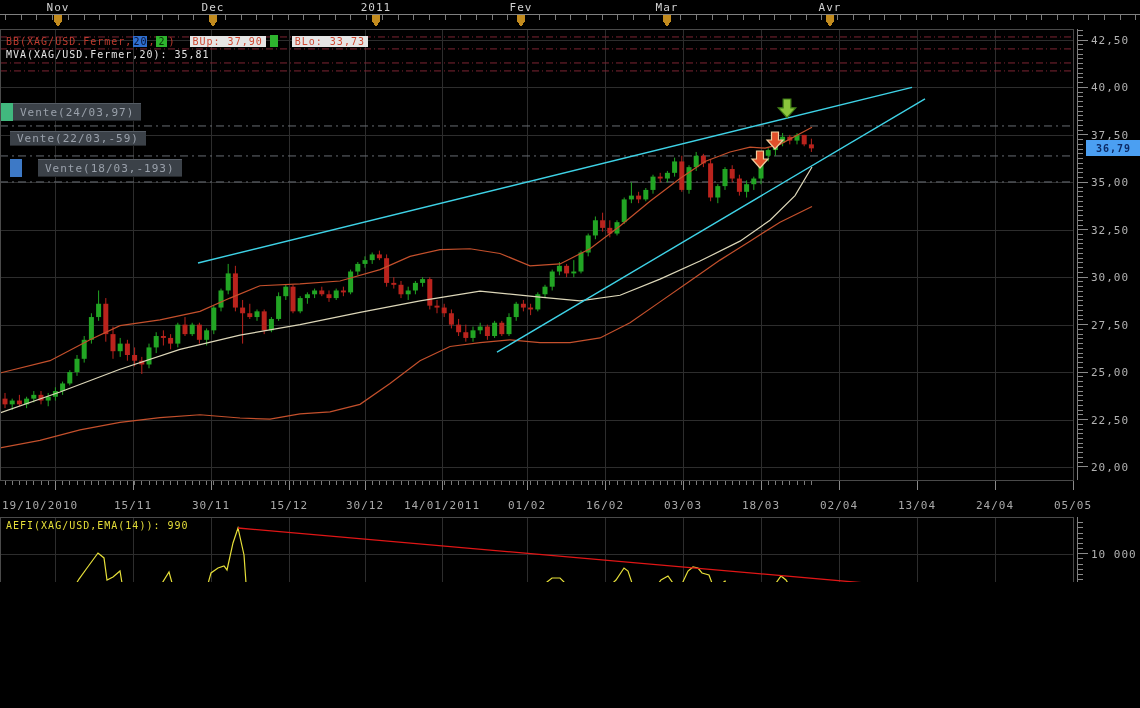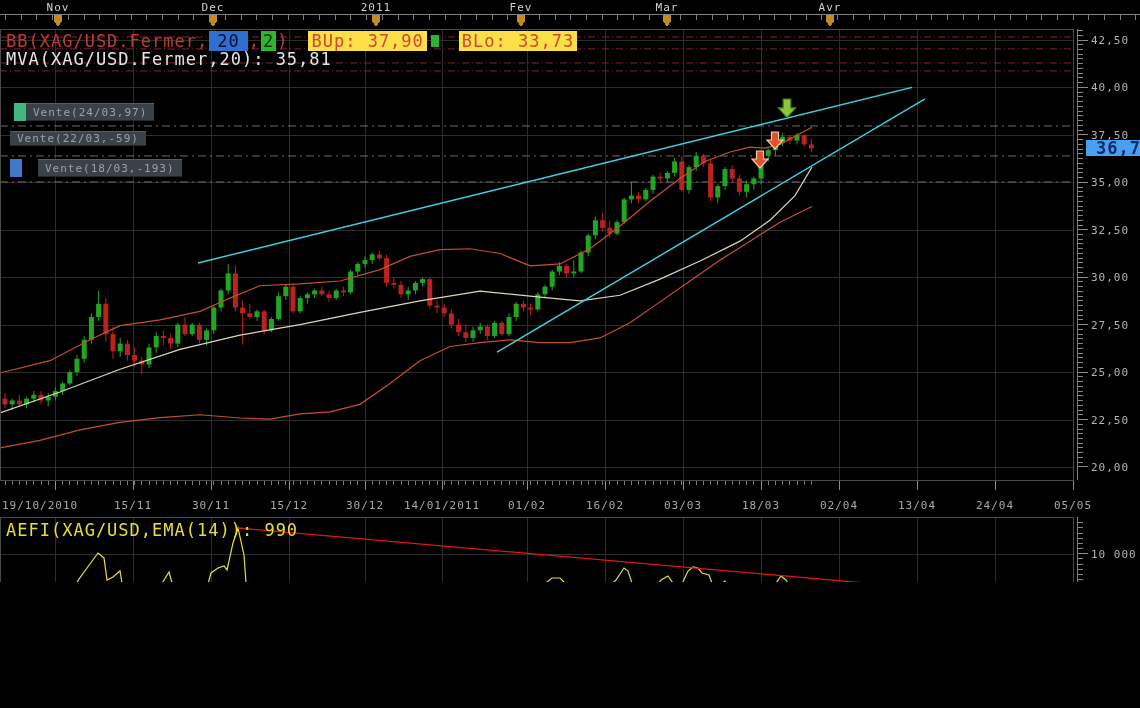--- a/index.html
+++ b/index.html
@@ -2,24 +2,24 @@
 <html><head>
 <meta charset="utf-8">
 <style>
   html,body{margin:0;padding:0;background:#000;}
   #stage{position:relative;width:1140px;height:582px;background:#000;overflow:hidden;
          font-family:"DejaVu Sans Mono",monospace;}
   #chart-svg{position:absolute;left:0;top:0;}
   #chart-svg text{font-family:"DejaVu Sans Mono",monospace;font-size:11px;fill:#b2b2b2;letter-spacing:1px;}
   #chart-svg text.month{fill:#cfcfcf;}
   #chart-svg text.date{fill:#a9a9a9;}
-  .overlay{position:absolute;font-size:17px;letter-spacing:1px;white-space:nowrap;}
+  .overlay{position:absolute;font-size:10px;letter-spacing:1px;white-space:nowrap;}
   #legend-bb{left:6px;top:34px;display:flex;align-items:center;height:14px;color:#bf3b2f;}
-  #legend-bb .chip{background:#fde047;color:#cf4832;padding:0 3px;margin-left:20px;text-align:center;}
-  #legend-bb .badge-blue{background:#2e6fd0;color:#0a1030;padding:0 8px;margin:12px 1px;}
+  #legend-bb .chip{background:#e5e5e5;color:#cf4832;padding:0 3px;margin-left:14px;text-align:center;}
+  #legend-bb .badge-blue{background:#2e6fd0;color:#0a1030;padding:0 0;margin:12px 1px;}
   #legend-bb .badge-green{background:#2eb42e;color:#063306;padding:0 2px;margin:0 1px;}
   #legend-bb .badge-sq{display:inline-block;width:8px;height:12px;background:#2eb42e;margin-left:4px;}
   #legend-mva{left:6px;top:49px;color:#e4e4e4;}
   #legend-aefi{left:6px;top:520px;color:#e6df39;}
   .vente{position:absolute;display:flex;align-items:stretch;height:18px;
          font-size:11px;letter-spacing:1px;color:#9aa1ab;}
   .vente .sq{width:12px;}
   .vente .box{background:#3b4148;border-top:1px solid #555c64;border-bottom:1px solid #24272b;
               display:flex;align-items:center;padding:0 7px;}
   #price-tag{left:1086px;top:140px;width:51px;height:16px;background:#4b9ff2;color:#0c2a66;
@@ -713,21 +713,21 @@
       <span>,</span>
       <span class="badge-green">2</span>
       <span>)</span>
       <span class="chip">BUp: 37,90</span>
       <span class="badge-sq"></span>
       <span class="chip">BLo: 33,73</span>
   </div>
 
   <div id="legend-mva" class="overlay">MVA(XAG/USD.Fermer,20): 35,81</div>
 
-  <div class="vente" id="vente-0" style="left: 14px; top: 103px;">
+  <div class="vente" id="vente-0" style="left: 1px; top: 103px;">
     <span class="sq" style="background: rgb(65, 184, 126);"></span>
     <span class="box">Vente(24/03,97)</span>
   </div>
   <div class="vente" id="vente-1" style="left: 10px; top: 131px; flex-direction: column;">
     <span class="sq" style="background: rgb(61, 187, 42);"></span>
     <span class="box">Vente(22/03,-59)</span>
   </div>
   <div class="vente" id="vente-2" style="left: 10px; top: 159px; gap: 16px;">
     <span class="sq" style="background: rgb(61, 121, 198);"></span>
     <span class="box">Vente(18/03,-193)</span>

